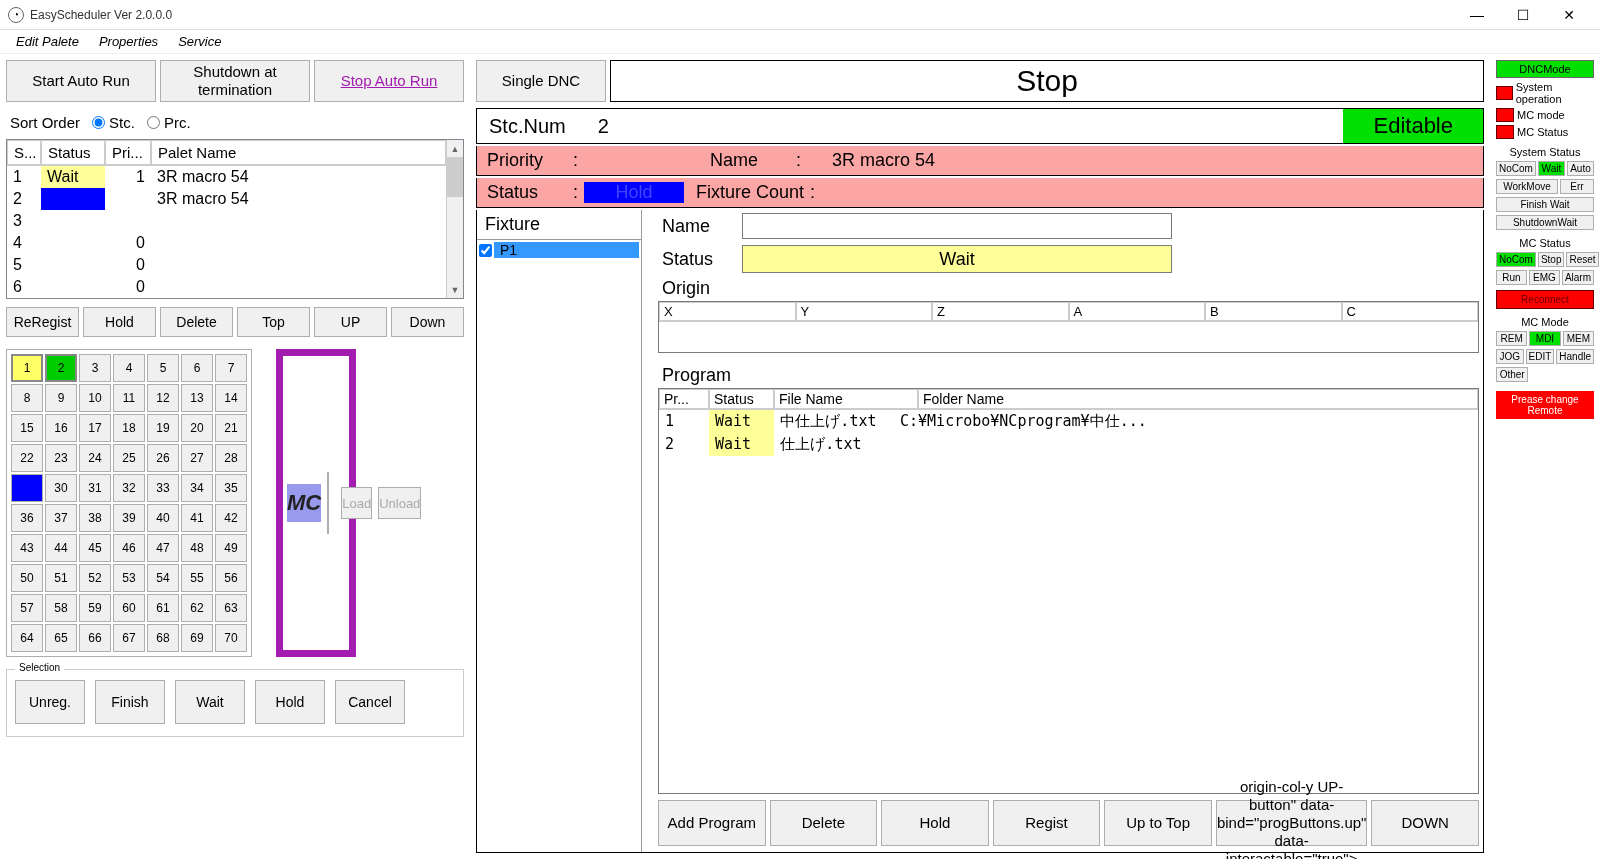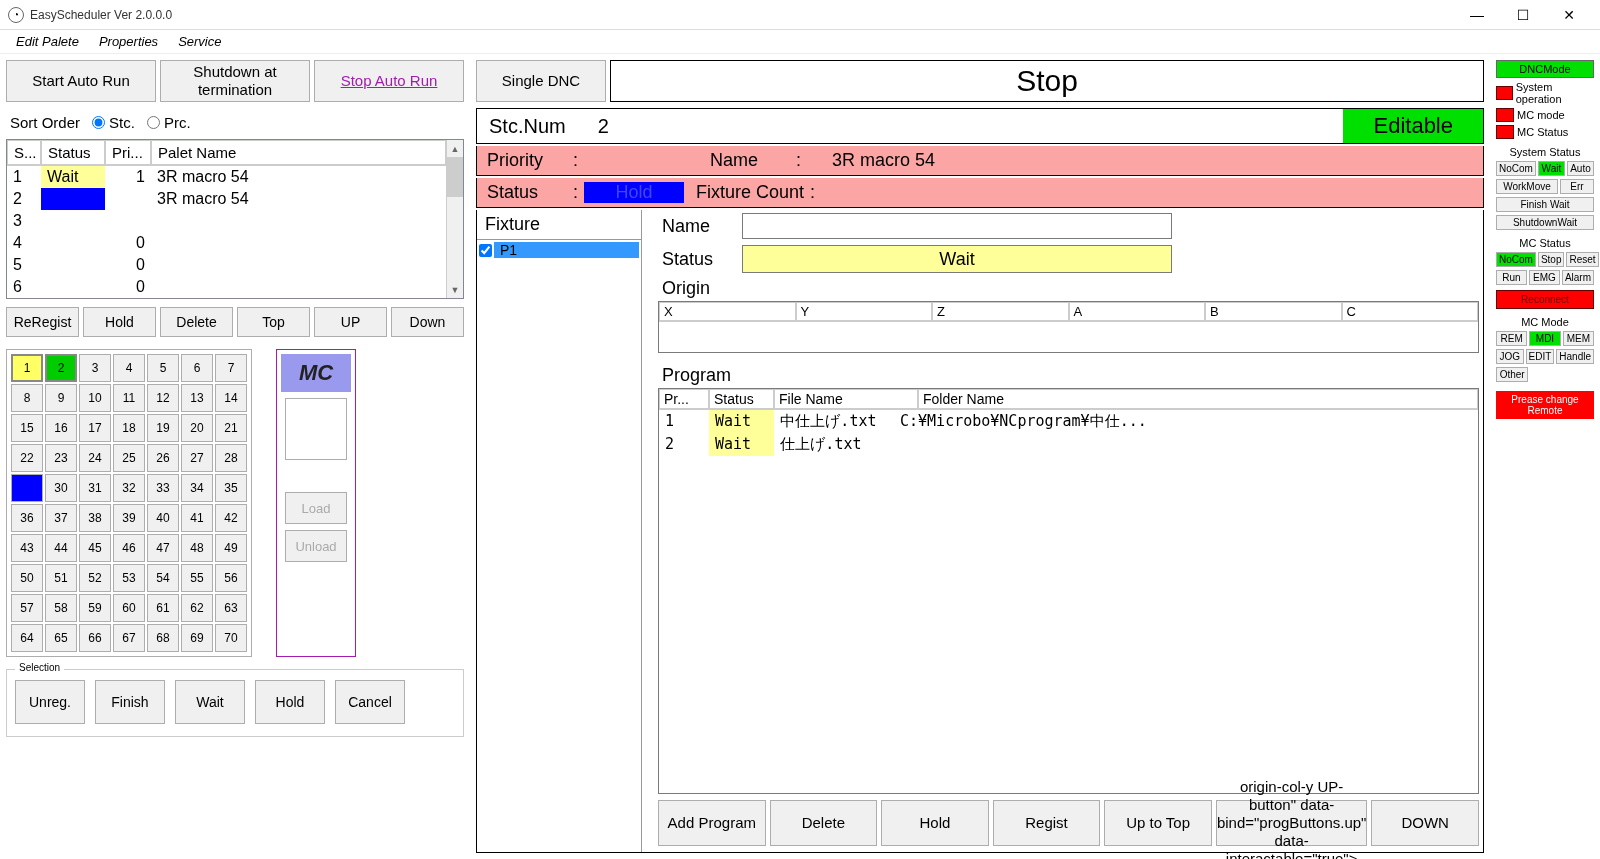--- a/index.html
+++ b/index.html
@@ -56,21 +56,21 @@
 
 
 .stocker-area { display: flex; gap: 4px; margin-top: 8px; }
 .stocker-grid { display: grid; grid-template-columns: repeat(7, 32px); gap: 2px; padding: 4px; border: 1px solid #adadad; }
 .stkbtn { width: 32px; height: 28px; border: 1px solid #adadad; background: #f0f0f0; font-size: 12px; cursor: pointer; }
 .stkbtn.sel-yellow { background: #ffff66; border: 2px solid #888; }
 .stkbtn.sel-green { background: #00cc00; border: 2px solid #888; }
 .stkbtn.sel-blue { background: #0000ff; color: #0000ff; }
 
 
-.mc-panel { width: 80px; margin-left: 20px; border: 1px solid #a21caf; padding: 4px; display: flex; flex-direction: column; gap: 6px; align-items: center; }
+.mc-panel { width: 80px; margin-left: 20px; border: 7px solid #a21caf; padding: 4px; display: flex; flex-direction: row; gap: 6px; align-items: center; }
 .mc-label { width: 70px; height: 38px; background: #9999ee; display: flex; align-items: center; justify-content: center; font-size: 22px; font-weight: bold; font-style: italic; color: #222; }
 .mc-slot { width: 62px; height: 62px; border: 1px solid #adadad; background: #fff; }
 .mc-btn { width: 62px; height: 32px; border: 1px solid #adadad; background: #f0f0f0; font-size: 13px; cursor: pointer; }
 .mc-btn:disabled { color: #aaa; }
 
 
 .selection { border: 1px solid #ccc; padding: 10px 8px 12px 8px; margin-top: 8px; position: relative; }
 .selection-legend { position: absolute; top: -8px; left: 8px; background: #fff; padding: 0 4px; font-size: 10px; }
 .selbtns { display: flex; gap: 10px; }
 .selbtn { width: 70px; height: 44px; border: 1px solid #adadad; background: #f0f0f0; font-size: 14px; cursor: pointer; }

